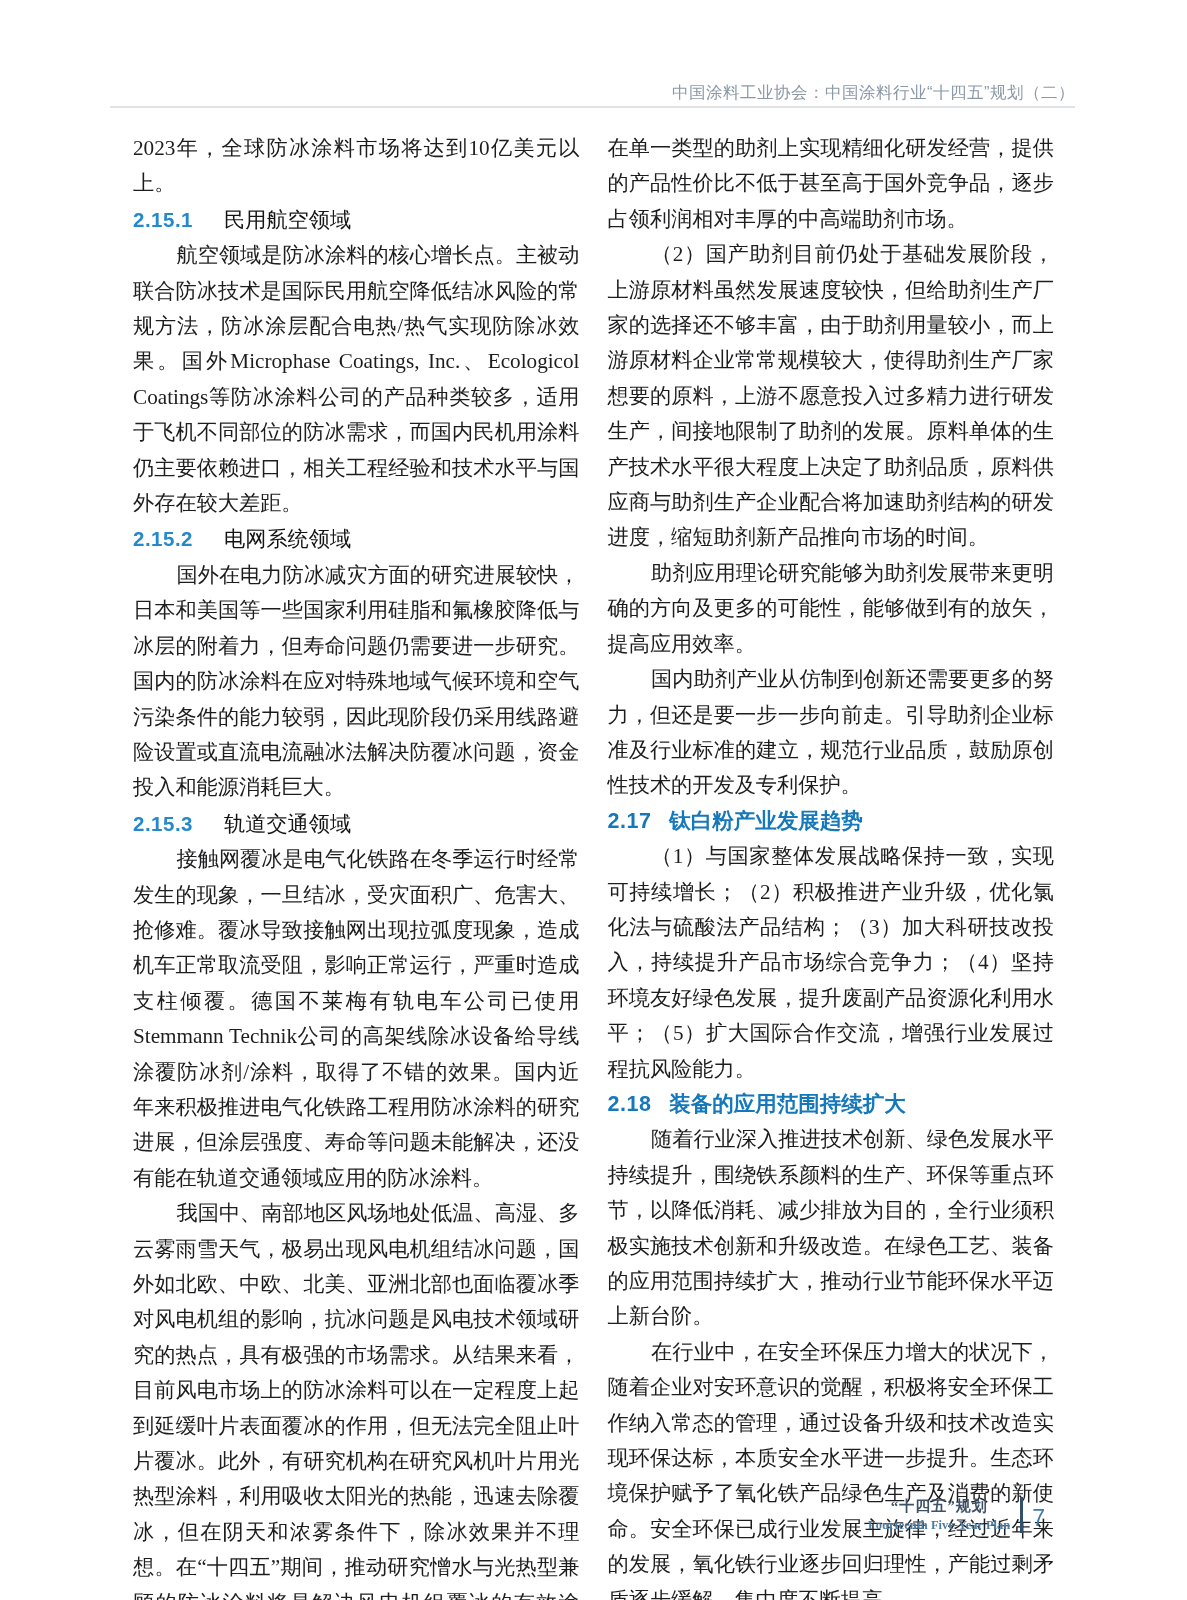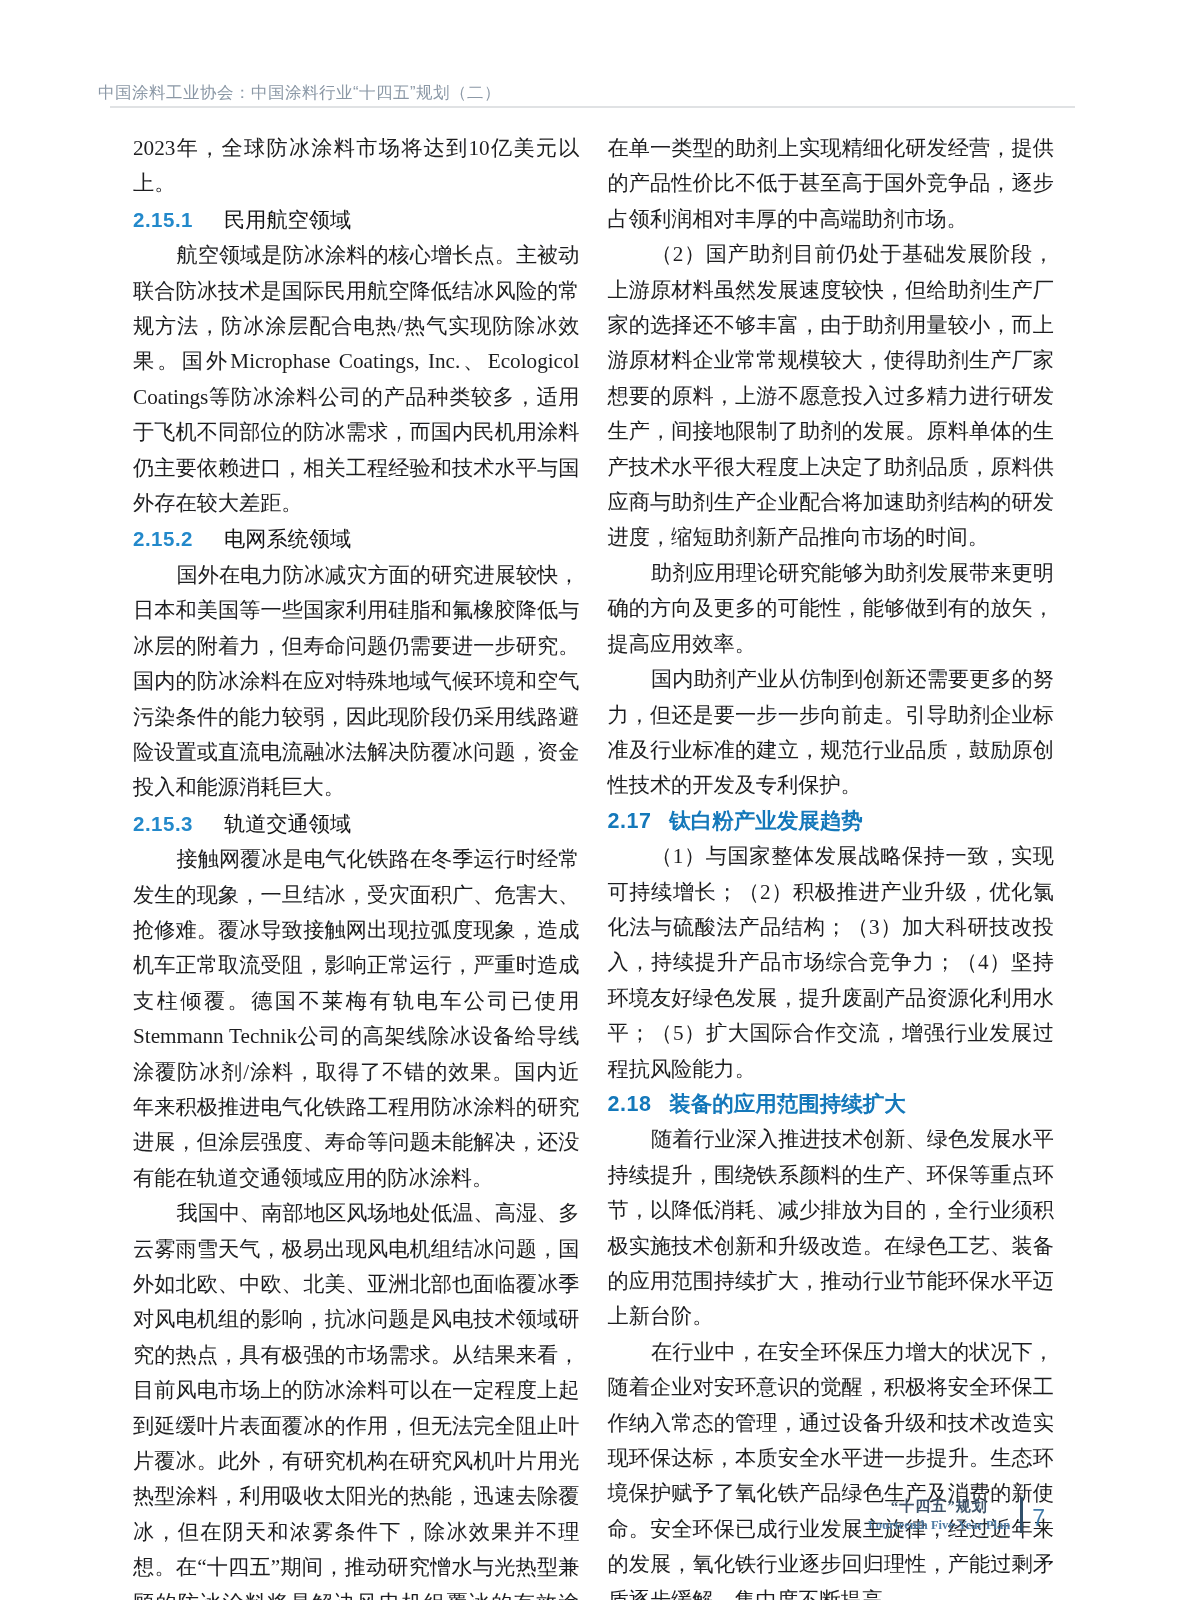--- a/index.html
+++ b/index.html
@@ -9,21 +9,21 @@
     width: 1187px;
     height: 1600px;
     background: #ffffff;
     overflow: hidden;
     font-family: "Liberation Serif", "DejaVu Serif", serif;
     color: #1d1d1f;
   }
   .page-header {
     position: absolute;
     top: 82px; left: 98px; right: 112px;
-    text-align: left;
+    text-align: right;
     font-family: "Liberation Sans", "DejaVu Sans", sans-serif;
     font-size: 16.5px;
     color: #8b98a6;
     letter-spacing: 0.5px;
   }
   .header-rule {
     position: absolute;
     top: 106px; left: 110px; right: 112px;
     height: 2px;
     background: #e0e2e4;

